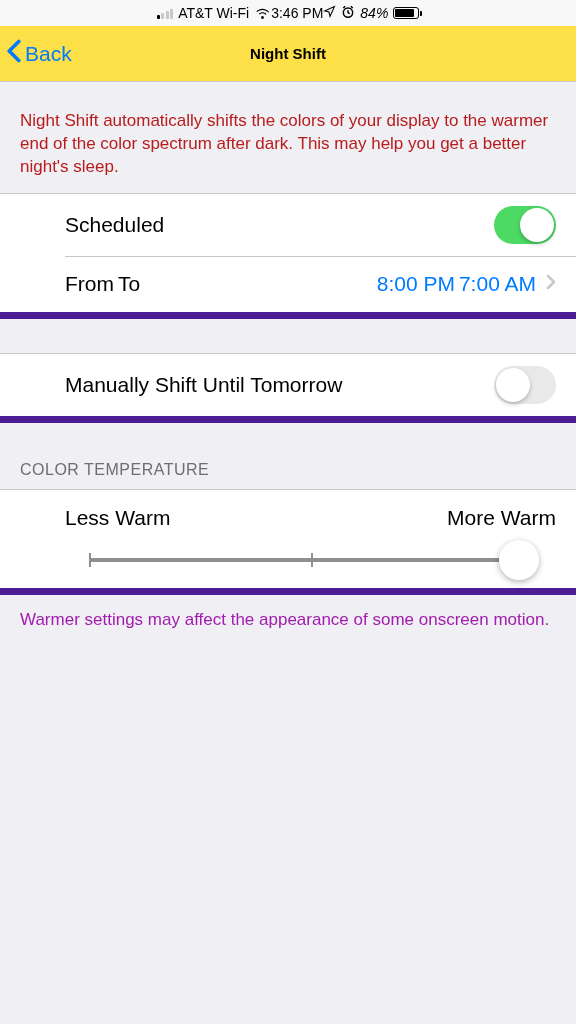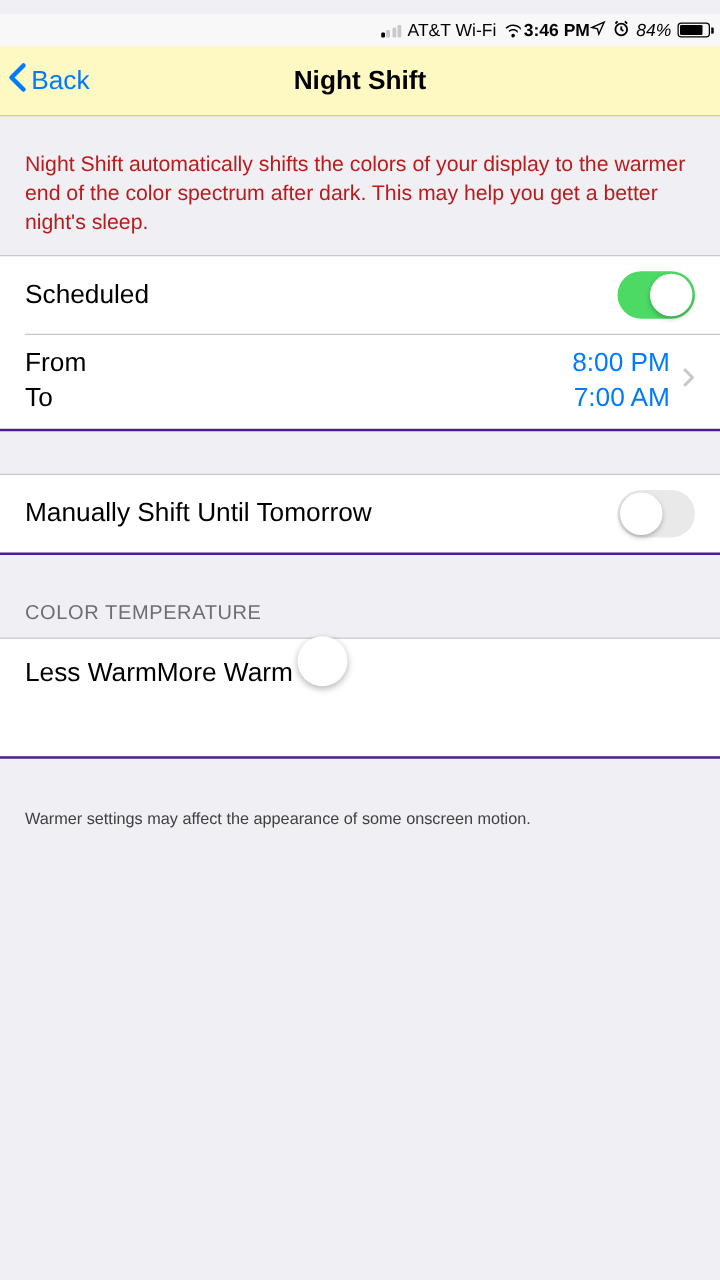--- a/index.html
+++ b/index.html
@@ -10,85 +10,85 @@
       height: 1024px;
       overflow: hidden;
       color: #000;
     }
     
     .status-bar {
       height: 26px;
       background: #f8f8f8;
       display: flex;
       align-items: center;
-      justify-content: flex-end;
+      justify-content: center;
       padding: 0 8px;
       font-size: 14px;
       font-weight: 500;
-      margin-top: 11px;
     }
     .status-left { display: flex; align-items: center; gap: 5px; }
     .status-right { display: flex; align-items: center; gap: 5px; font-style: italic; }
     .signal-bars { display: flex; align-items: flex-end; gap: 1.5px; height: 12px; }
     .signal-bars span { width: 3px; background: #c7c7cc; border-radius: 1px; }
     .signal-bars span.active { background: #000; }
     .signal-bars span:nth-child(1){height:4px;}
     .signal-bars span:nth-child(2){height:6px;}
     .signal-bars span:nth-child(3){height:8px;}
     .signal-bars span:nth-child(4){height:10px;}
     .wifi-icon svg { width: 17px; height: 13px; display: block; }
-    .status-center { font-weight: 700; }
+    .status-center { font-weight: 400; }
     .battery {
       width: 26px; height: 12px;
       border: 1.5px solid #000; border-radius: 3px;
       position: relative; padding: 1px;
     }
     .battery::after {
       content: ""; position: absolute; right: -4px; top: 3px;
       width: 2px; height: 5px; background: #000; border-radius: 0 1px 1px 0;
     }
     .battery-fill { background: #000; height: 100%; width: 84%; border-radius: 1px; }
     
     .nav-bar {
       height: 56px;
-      background: #fef9c3;
+      background: #fde047;
       border-bottom: 1px solid #c7c7cc;
       display: flex; align-items: center; justify-content: center;
       position: relative;
     }
     .nav-back {
       position: absolute; left: 6px; top: 0; bottom: 0;
       display: flex; align-items: center; gap: 3px;
       color: #007aff; font-size: 21px;
     }
-    .nav-title { font-size: 21px; font-weight: 600; }
+    .nav-title { font-size: 15px; font-weight: 600; }
     
     .description {
       padding: 28px 20px 14px 20px;
       color: #b91c1c; font-size: 17px; line-height: 1.35;
     }
     .group {
       background: #fff;
       border-top: 1px solid #c7c7cc;
-      border-bottom: 2px solid #4c1d95;
+      border-bottom: 7px solid #4c1d95;
+      padding-left: 45px;
     }
     .row {
       min-height: 56px;
       padding: 12px 20px;
       display: flex; align-items: center;
       position: relative;
     }
     .row + .row::before {
       content: ""; position: absolute; left: 20px; right: 0; top: 0;
       height: 1px; background: #c7c7cc;
     }
     .row-label { font-size: 21px; flex: 1; }
-    .row-stack { display: flex; flex-direction: column; gap: 4px; }
+    .row-stack { display: flex; flex-direction: row; gap: 4px; }
     .row-stack span { font-size: 21px; }
-    .row-values { display: flex; flex-direction: column; align-items: flex-end; gap: 4px; margin-right: 10px;}
+    .row-values { display: flex; flex-direction: row; align-items: flex-end; gap: 4px; margin-right: 10px;}
     .row-values span { font-size: 21px; color: #007aff; }
     .chevron { color: #c7c7cc; }
     
     .toggle {
       width: 62px; height: 38px; border-radius: 19px; position: relative;
     }
     .toggle.on { background: #4cd964; }
     .toggle.off { background: #e9e9ea; }
     .knob {
       position: absolute; top: 2px; width: 34px; height: 34px;
@@ -96,41 +96,41 @@
       box-shadow: 0 2px 4px rgba(0,0,0,0.25);
     }
     .toggle.on .knob { right: 2px; }
     .toggle.off .knob { left: 2px; }
     
     .section-header {
       padding: 38px 20px 10px 20px;
       color: #6d6d72; font-size: 16px; letter-spacing: 0.5px;
     }
     
-    .slider-row { flex-direction: row; align-items: stretch; padding: 16px 20px 26px 20px; }
+    .slider-row { flex-direction: column; align-items: stretch; padding: 16px 20px 26px 20px; }
     .slider-labels { display: flex; justify-content: space-between; font-size: 21px; margin-bottom: 28px;}
     .slider-track {
       position: relative; height: 4px; background: #8e8e93; border-radius: 2px;
       margin: 0 24px;
     }
     .slider-tick {
       position: absolute; top: -5px; width: 2px; height: 14px; background: #8e8e93;
     }
     .slider-tick.start { left: 0; }
     .slider-tick.mid { left: 50%; }
     .slider-tick.end { right: 0; }
     .slider-thumb {
       position: absolute; top: -18px; width: 40px; height: 40px;
       background: #fff; border-radius: 50%;
       box-shadow: 0 2px 6px rgba(0,0,0,0.3);
       transform: translateX(-50%);
       left: 97%;
     }
     .footer-note {
-      padding: 14px 20px; color: #404040; font-size: 13px; line-height: 1.35; margin-top: 25px;
+      padding: 14px 20px; color: #a21caf; font-size: 17px; line-height: 1.35;
     }
     .spacer { height: 34px; }
   </style>
 </head>
 <body>
 
 <div class="status-bar">
   <div class="status-left">
     <div class="signal-bars">
       <span class="active"></span>

